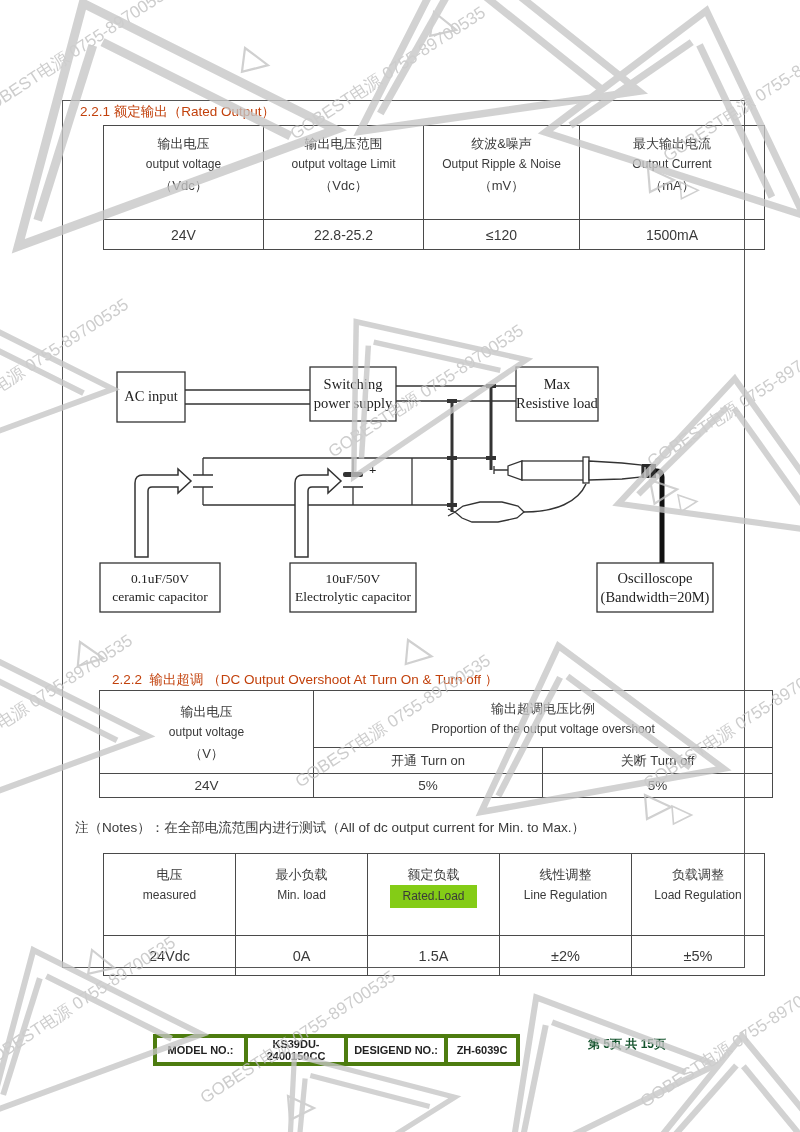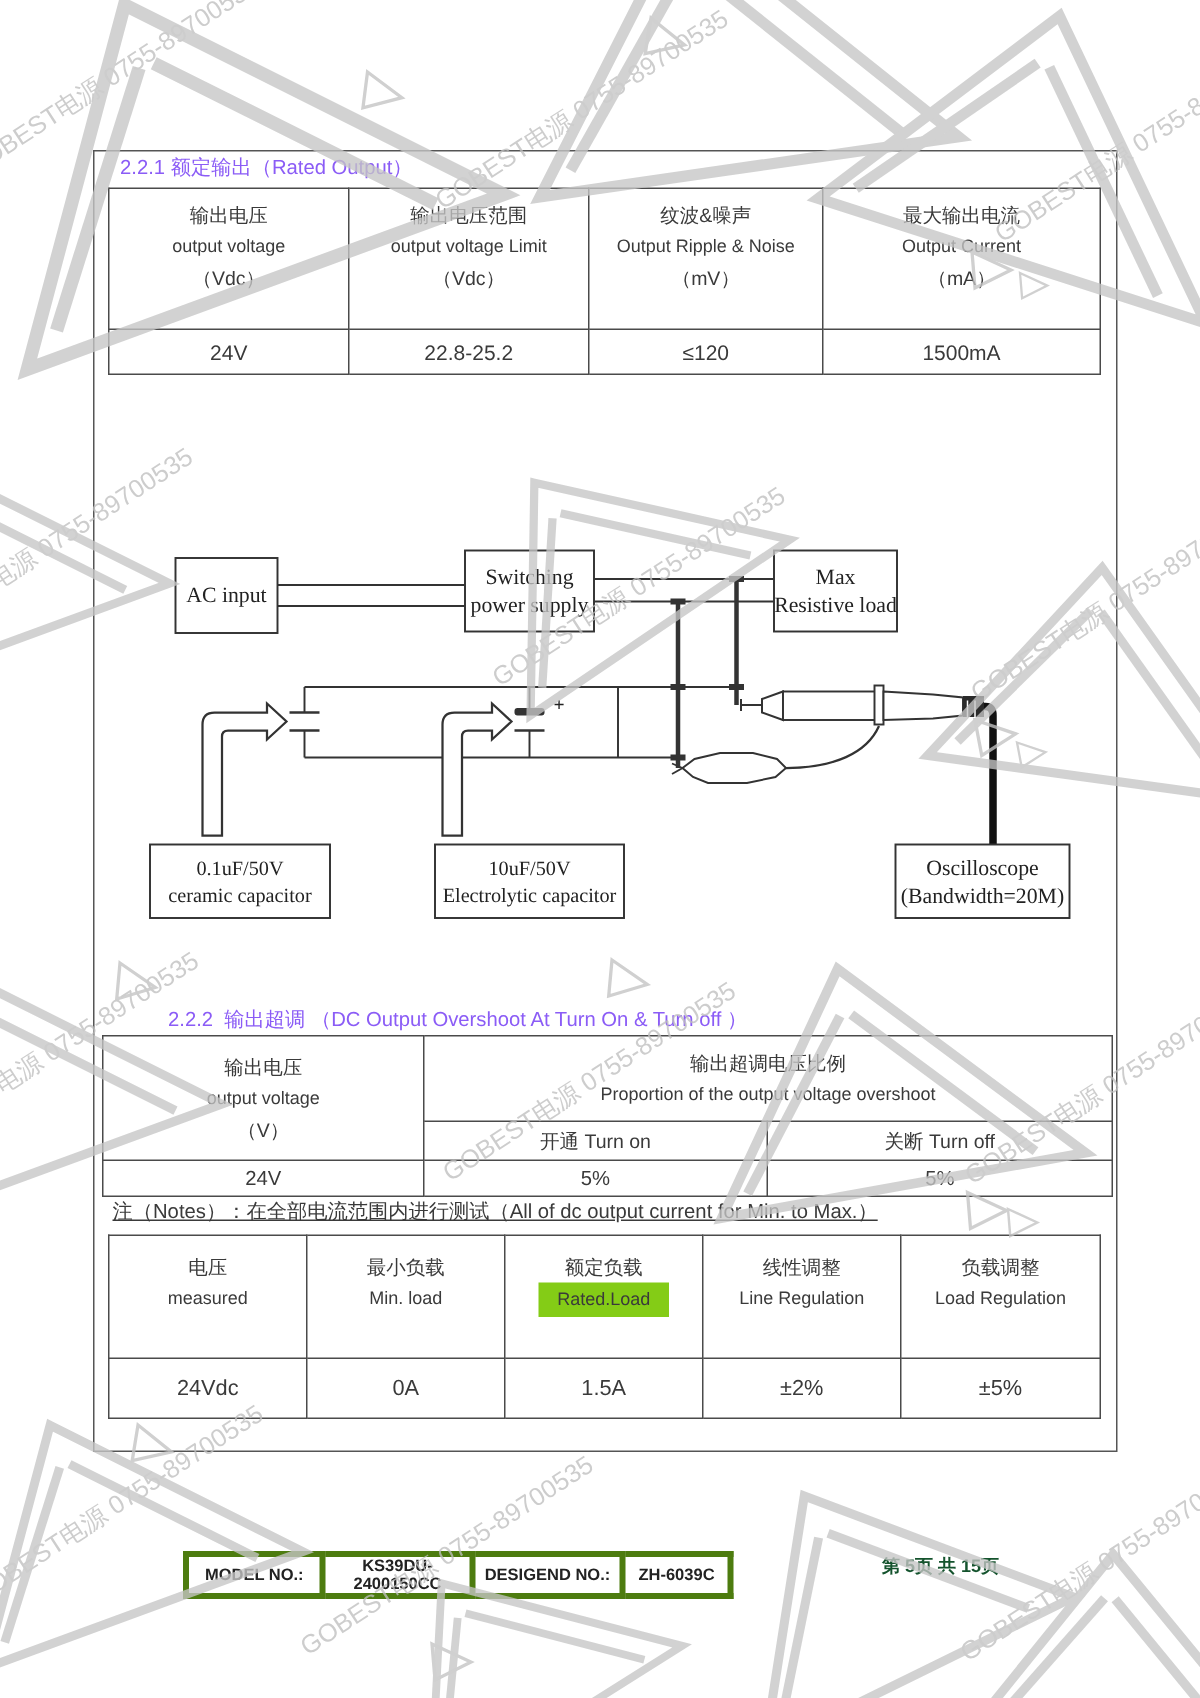--- a/index.html
+++ b/index.html
@@ -1,21 +1,21 @@
 <!DOCTYPE html>
 <html><head>
 <meta charset="utf-8">
 <style>
   html,body{margin:0;padding:0;background:#fff;}
   .page{position:relative;width:800px;height:1132px;background:#fff;overflow:hidden;
         font-family:"Liberation Sans","DejaVu Sans",sans-serif;color:#383838;}
   .frame{position:absolute;left:62px;top:100px;width:681px;height:866px;border:1px solid #555;}
-  .sec-title{position:absolute;font-size:13.5px;color:#8b5cf6;white-space:pre;}
+  .sec-title{position:absolute;font-size:13.5px;color:#c2410c;white-space:pre;}
   .note{position:absolute;font-size:13.5px;line-height:23px;color:#3a3a3a;text-align:justify;}
-  table{border-collapse:collapse;position:absolute;table-layout:fixed;}
+  table{border-collapse:collapse;position:absolute;table-layout:fixed;margin-left:31px;}
   td{border:1px solid #4a4a4a;text-align:center;vertical-align:middle;padding:0;color:#3a3a3a;}
   .zh{font-size:13px;line-height:21px;}
   .en{font-size:12px;line-height:21px;}
   .t1 td.hdr{height:86px;vertical-align:top;padding-top:7px;}
   .t1 td.val{height:29px;font-size:14px;}
   .t2 .r1 td{height:56px;}
   .t2 .r2 td{height:25px;font-size:13px;}
   .t2 .r3 td{height:23px;font-size:13.5px;}
   .t3 td.hdr{height:71px;vertical-align:top;padding-top:10px;}
   .t3 td.val{height:39px;font-size:14.5px;}
@@ -170,24 +170,24 @@
       <td>关断  Turn off</td>
     </tr>
     <tr class="r3">
       <td>24V</td>
       <td>5%</td>
       <td>5%</td>
     </tr>
   </tbody>
     </table>
 
-  <div class="note" style="left:75px;top:796px;width:660px;text-decoration:underline;">注（Notes）：在全部电流范围内进行测试（All of dc output current for Min. to Max.）</div>
-
-
-  <table class="t3" style="left:72px;top:823px;width:661px;">
+  <div class="note" style="left:75px;top:816px;width:660px;">注（Notes）：在全部电流范围内进行测试（All of dc output current for Min. to Max.）</div>
+
+
+  <table class="t3" style="left:72px;top:853px;width:661px;">
     <colgroup>
         <col style="width:132px">
         <col style="width:132px">
         <col style="width:132px">
         <col style="width:132px">
         <col style="width:133px">
       </colgroup>
     <tbody>
         <tr>
       <td class="hdr">

